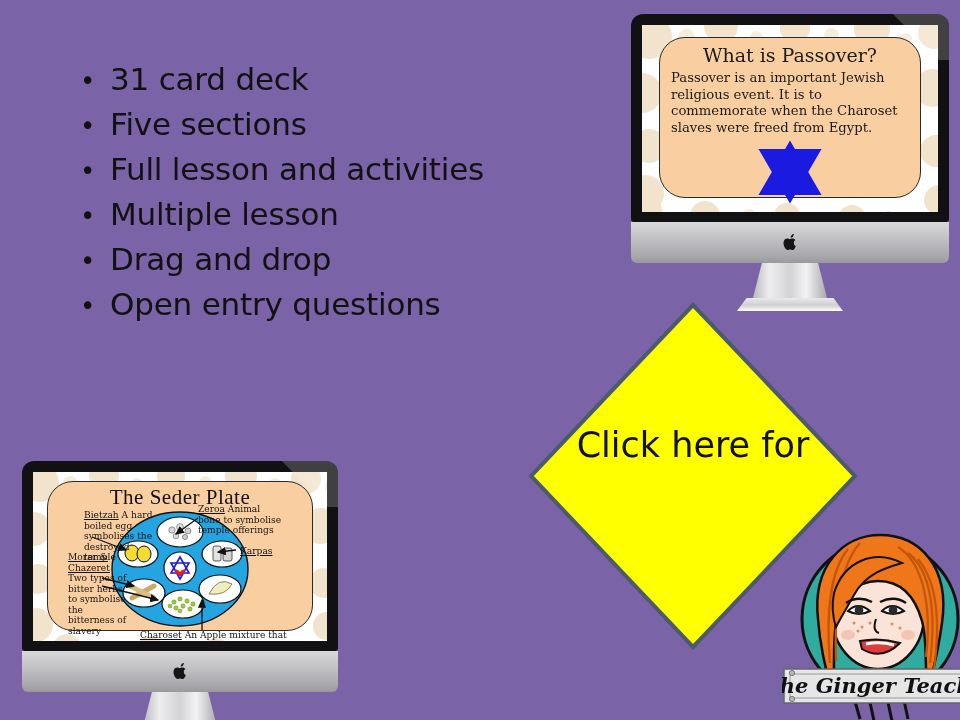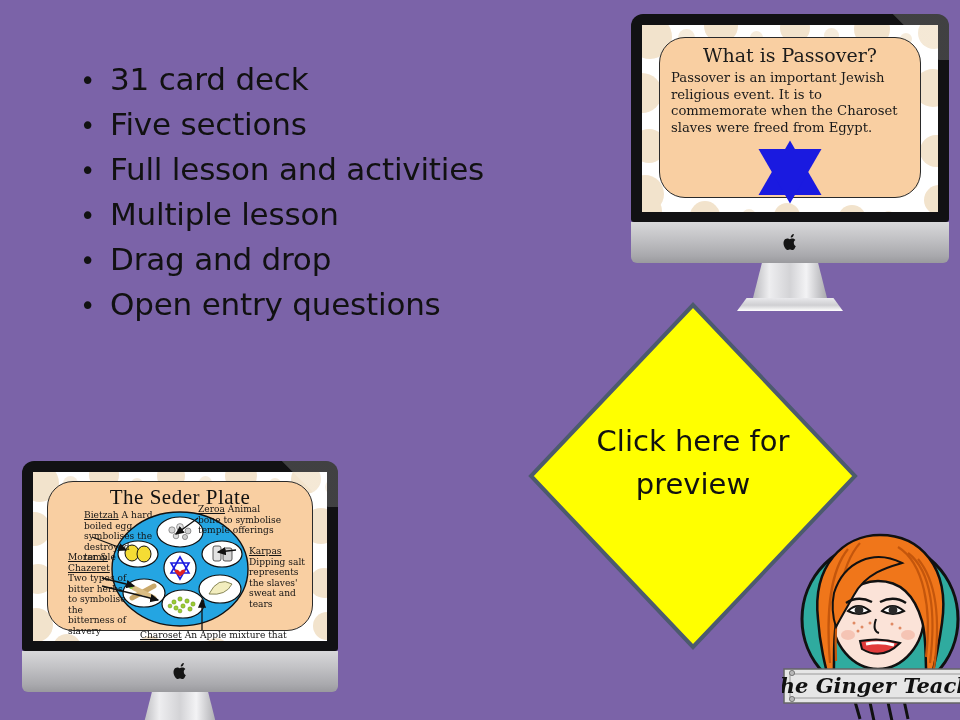--- a/index.html
+++ b/index.html
@@ -172,21 +172,21 @@
   #cta-diamond .dia-shape {
     position: absolute;
     inset: 0;
   }
   #cta-diamond .dia-text {
     position: absolute;
     left: 0; right: 0;
     top: 118px;
     text-align: center;
     font-family: "DejaVu Sans", sans-serif;
-    font-size: 29px;
+    font-size: 35px;
     line-height: 1.47;
     color: #111111;
     pointer-events: none;
   }
 
   
   #brand-logo {
     position: absolute;
     left: 782px;
     top: 523px;
@@ -385,23 +385,22 @@
 
           <div class="sd-label" style="left:150px; top:22px; width:86px;">
             <span class="term">Zeroa</span><span> Animal bone to symbolise temple offerings</span>
           </div>
 
           <div class="sd-label" style="left:20px; top:70px; width:62px;">
             <span class="term">Morar &amp; Chazeret</span><br>
             <span>Two types of bitter herbs to symbolise the bitterness of slavery</span>
           </div>
 
-          <div class="sd-label" style="left:192px; top:64px; width:64px;margin-left:9px;">
+          <div class="sd-label" style="left:192px; top:64px; width:64px;">
             <span class="term">Karpas</span><br>
-            <span>Dipping salt represents the slaves' sweat and tears</span>
           </div>
 
           <div class="sd-label" style="left:92px; top:148px; width:164px;">
             <span class="term">Charoset</span><span> An Apple mixture that symbolises mortar</span>
           </div>
 
         </div>
       </div>
     </div>
 
@@ -414,21 +413,20 @@
     <div class="mon-neck"></div>
 
   </div>
 
   <div id="cta-diamond">
     <svg class="dia-shape" viewBox="0 0 330 348" preserveAspectRatio="none">
       <polygon points="165,3 327,174 165,345 3,174" fill="#ffff00" stroke="#4c5a6e" stroke-width="4"></polygon>
     </svg>
     <div class="dia-text">
       <div>Click here for</div>
-      <div>preview</div>
     </div>
   </div>
 
   <div id="brand-logo">
     <svg viewBox="0 0 196 200" width="196" height="200" aria-hidden="true">
 
       <circle cx="98" cy="96" r="78" fill="#2fab9f" stroke="#111" stroke-width="3"></circle>
 
       <ellipse cx="96" cy="92" rx="46" ry="54" fill="#fbe3d8" stroke="#111" stroke-width="2.5"></ellipse>
 

